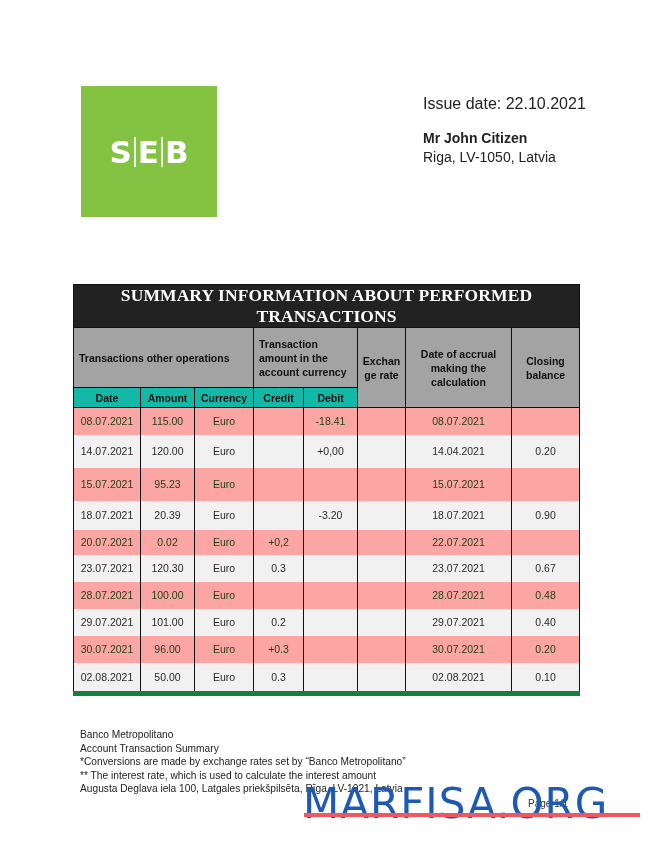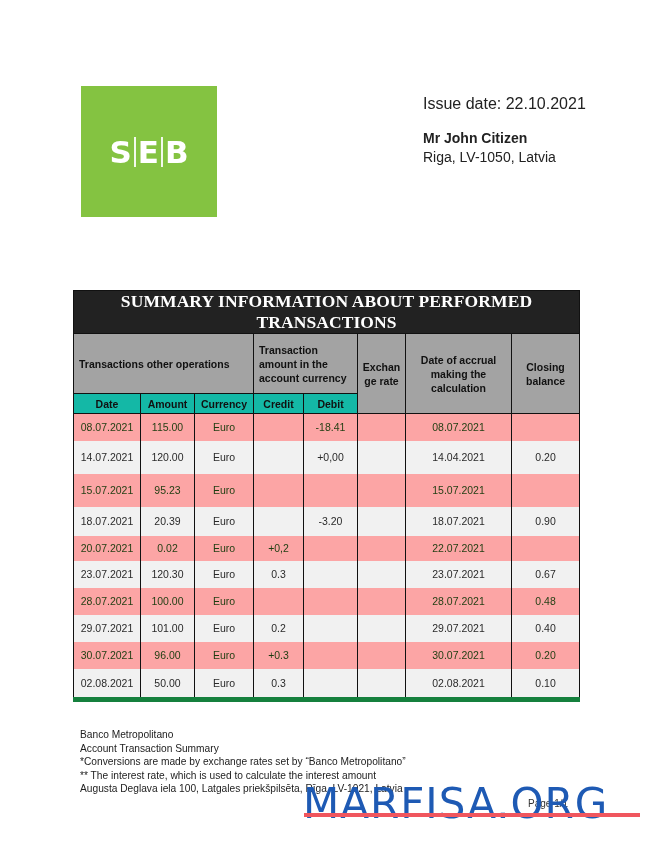--- a/index.html
+++ b/index.html
@@ -14,21 +14,21 @@
     .logo-text {
       color: #ffffff; font-family: "DejaVu Sans", sans-serif; font-weight: bold;
       font-size: 31px; letter-spacing: 0px; display: flex; align-items: center;
     }
     .logo-text .sep { display: inline-block; width: 2px; height: 30px; background: #ffffff; margin: 0 2px; opacity: 0.9; }
     .issue { position: absolute; left: 423px; top: 95px; font-size: 16px; color: #222; }
     .addr { position: absolute; left: 423px; top: 129px; font-size: 14px; line-height: 18.5px; color: #222; }
     .addr .name { font-weight: bold; }
 
     table.tx {
-      position: absolute; left: 73px; top: 290px; width: 506px;
+      position: absolute; left: 73px; top: 284px; width: 506px;
       border-collapse: collapse; table-layout: fixed; font-size: 10.5px; padding-left: 16px;
     }
     table.tx td, table.tx th { border: 1px solid #111; padding: 0; text-align: center; vertical-align: middle; }
     .title-row th {
       background: #222222; color: #ffffff; height: 39px;
       font-family: "Liberation Serif", serif; font-weight: bold; font-size: 17.5px; letter-spacing: 0.1px;
     }
     .hdr-row th { background: #a3a3a3; height: 59px; font-weight: bold; font-size: 10.5px; line-height: 14px; color: #111; }
     .hdr-row th.left { text-align: left; padding-left: 5px; }
     .hdr-row th.tac { text-align: left; padding-left: 5px; }

